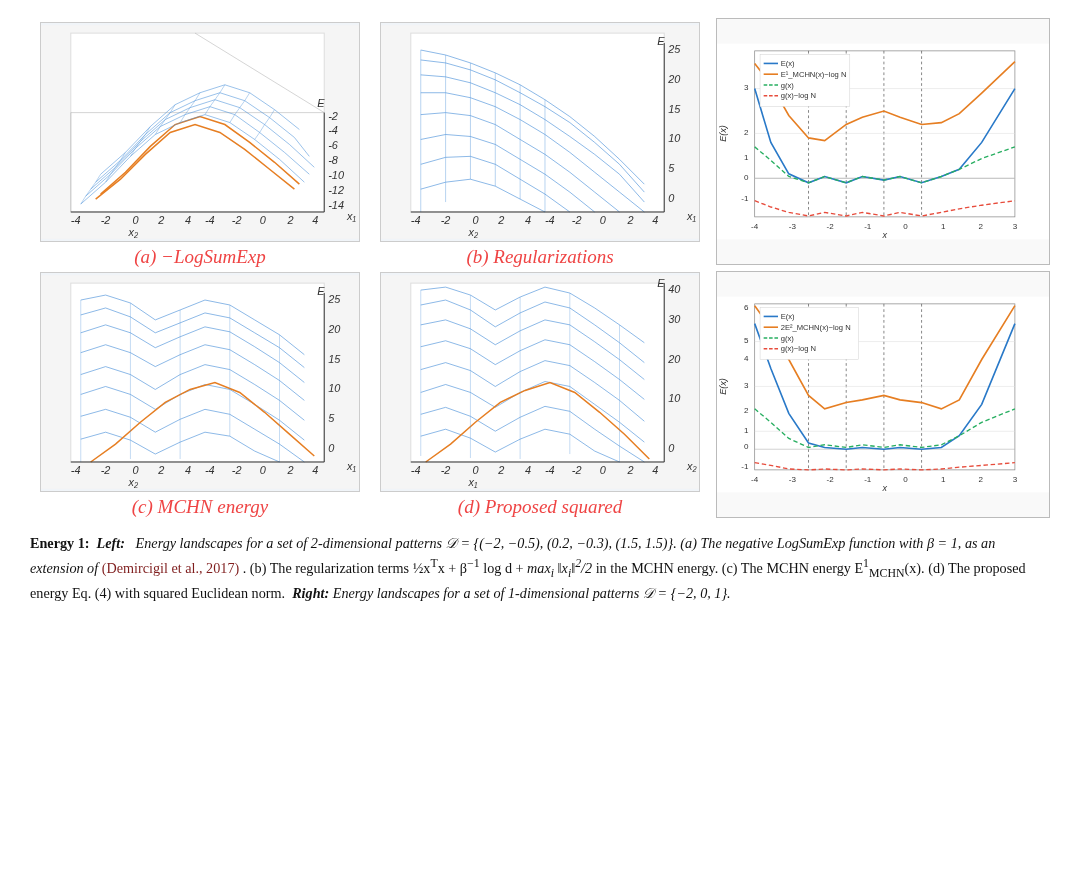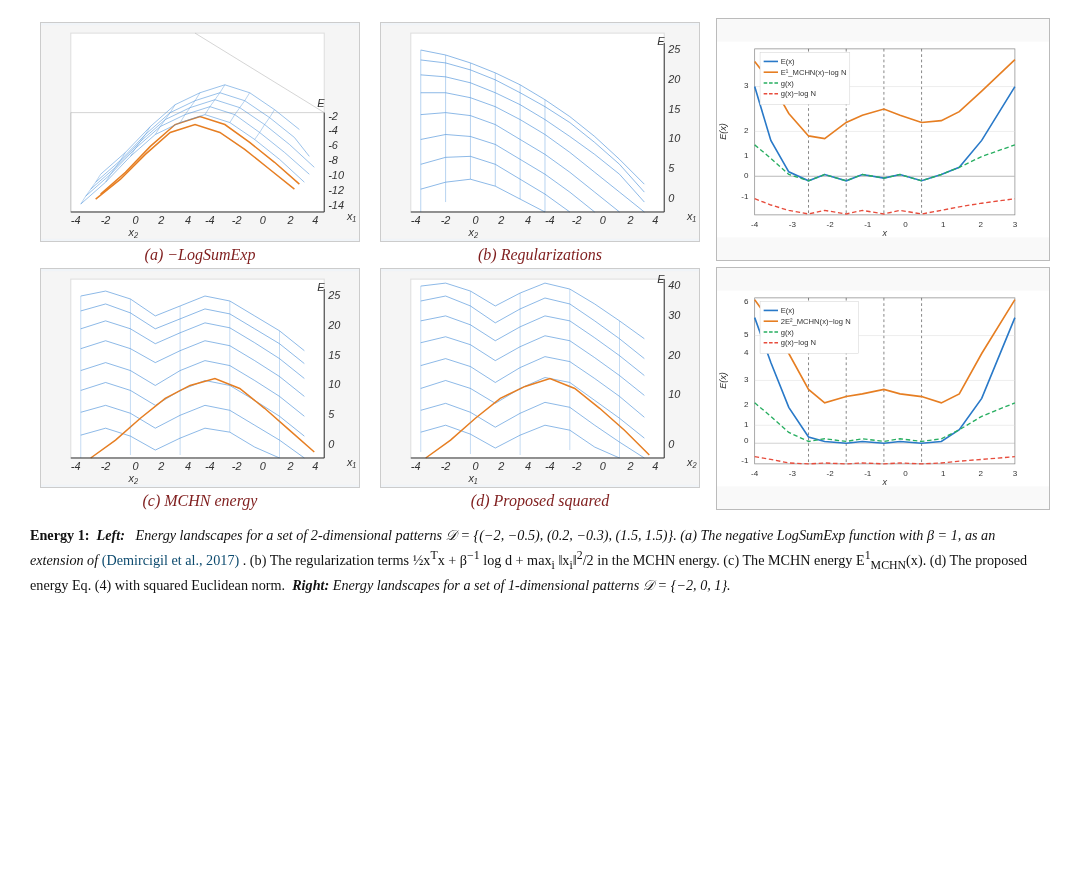--- a/index.html
+++ b/index.html
@@ -40,24 +40,24 @@
     }
     .plot-img {
       width: 320px;
       height: 220px;
       background: #f0f4f8;
       border: 1px solid #ccc;
       position: relative;
       overflow: hidden;
     }
     .plot-caption {
-      font-size: 16px;
+      font-size: 19px;
       margin-top: 4px;
       font-style: italic;
-      color: #7f1d1d;
+      color: #ef4444;
     }
     .right-plots {
       flex: 1;
       display: flex;
       flex-direction: column;
       gap: 0px;
       padding-left: 6px;
     }
     .line-plot {
       flex: 1;
@@ -75,21 +75,21 @@
       padding-top: 4px;
     }
     .caption-label {
       font-weight: bold;
     }
     .caption-italic {
       font-style: italic;
       text-align: right;
     }
     .caption-link {
-      color: #0c4a6e;
+      color: #7f1d1d;
     }
     svg.plot3d {
       width: 100%;
       height: 100%;
     }
     .e-label {
       font-size: 11px;
       font-family: Arial, sans-serif;
       fill: #333;
       font-style: italic;
@@ -457,21 +457,21 @@
   <div class="figure-caption">
     <span class="caption-label">Energy 1:</span>
     &nbsp;<span class="caption-label caption-italic">Left: &nbsp;</span>
     <span class="caption-italic">
       Energy landscapes for a set of 2-dimensional patterns 𝒟 =
       {(−2, −0.5), (0.2, −0.3), (1.5, 1.5)}. (a) The negative LogSumExp function with
       β = 1, as an extension of
     </span>
     <span class="caption-link">(Demircigil et al., 2017)</span>
     <span>. (b) The regularization
-    terms ½x<sup>T</sup>x + β<sup>−1</sup> log d + <span style="display:inline;">max<sub>i</sub> ‖x<sub>i</sub>‖<sup>2</sup>/2</span>
+    terms ½x<sup>T</sup>x + β<sup>−1</sup> log d + <span style="display:inline;font-style:italic;">max<sub>i</sub> ‖x<sub>i</sub>‖<sup>2</sup>/2</span>
     in the MCHN energy. (c) The MCHN energy
     E<sup>1</sup><sub>MCHN</sub>(x). (d) The proposed energy Eq. (4) with squared Euclidean norm.
     </span>
     <span class="caption-label caption-italic">&nbsp;Right: </span>
     <span class="caption-italic">
       Energy landscapes for a set of 1-dimensional patterns 𝒟 = {−2, 0, 1}.
     </span>
   </div>
 
 </div>

